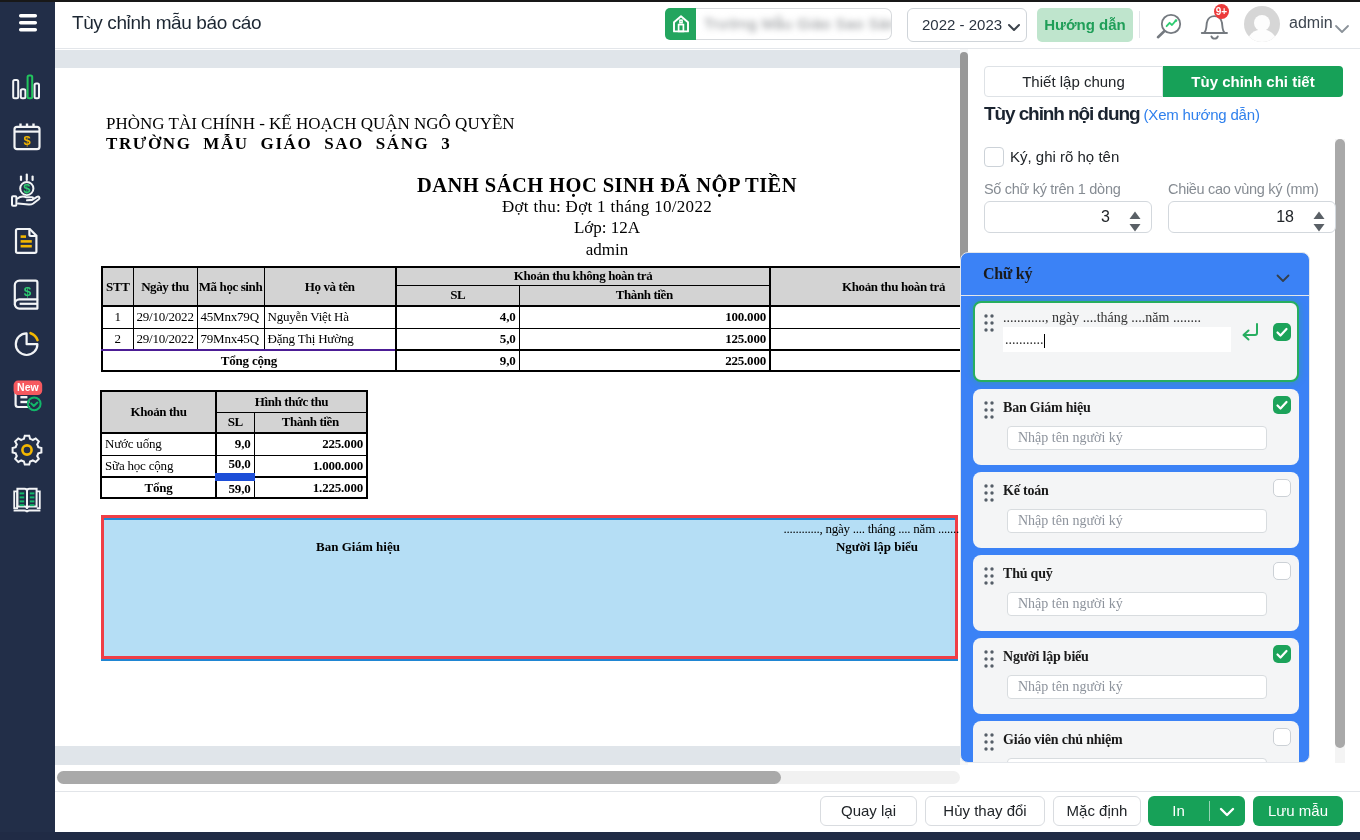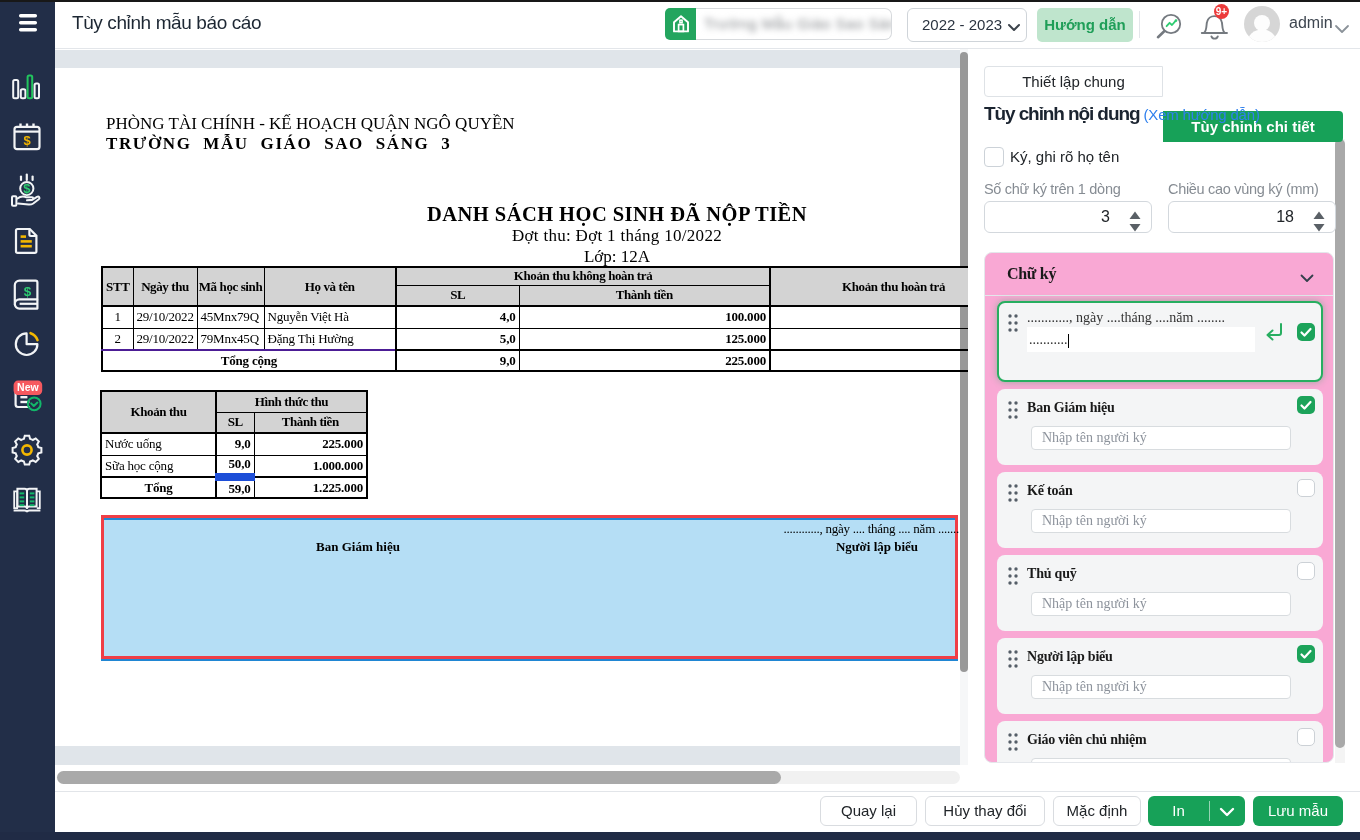--- a/index.html
+++ b/index.html
@@ -29,37 +29,37 @@
   #blurinput { left:696px; top:8px; width:196px; height:32px; background:#fff; border:1px solid #d7dadd; border-left:none; border-radius:0 7px 7px 0; overflow:hidden; }
   #blurinput span { display:block; margin:6px 0 0 8px; font-size:15px; color:#84878b; filter:blur(3px); white-space:nowrap; letter-spacing:0.5px; }
   #yearsel { left:907px; top:8px; width:120px; height:34px; background:#fff; border:1px solid #cfd4d9; border-radius:6px; font-size:15px; color:#2b3440; line-height:32px; padding-left:14px; }
   #huongdan { left:1037px; top:8px; width:96px; height:34px; background:#bfe5cd; border-radius:5px; color:#1f9e58; font-size:15px; font-weight:600; text-align:center; line-height:34px; }
   #tb-sep { left:1139px; top:11px; width:1px; height:27px; background:#e3e6ea; }
   #admin { left:1289px; top:14px; font-size:16px; color:#3e4650; }
   
   .sbicon { position:absolute; left:7px; width:40px; height:40px; z-index:15; }
   
   .doc { position:absolute; font-family:"Liberation Serif", serif; color:#000; }
-  .ctr { left:62px; width:1000px; text-align:center;margin-top:29px; }
+  .ctr { left:52px; width:1000px; text-align:center; }
   table.doct { border-collapse:collapse; }
   table.doct td { border:1px solid #000; font-family:"Liberation Serif", serif; font-size:13px; letter-spacing:-0.2px; color:#000; padding:0 3px; vertical-align:middle; overflow:hidden; }
   table.doct td.hd { background:#d3d3d3; font-weight:bold; text-align:center; white-space:nowrap; padding:0 1px; letter-spacing:-0.4px; }
   
   #tabs { left:984px; top:66px; width:359px; height:31px; }
   #tab1 { position:absolute; left:0; top:0; width:179px; height:31px; border:1px solid #dee2e6; border-radius:4px 0 0 4px; background:#fff; color:#212529; font-size:15px; text-align:center; line-height:29px; }
-  #tab2 { position:absolute; left:179px; top:0; width:180px; height:31px; border-radius:0 4px 4px 0; background:#17a158; color:#fff; font-size:15px; font-weight:700; text-align:center; line-height:31px;margin-top:45px; }
+  #tab2 { position:absolute; left:179px; top:0; width:180px; height:31px; border-radius:0 4px 4px 0; background:#17a158; color:#fff; font-size:15px; font-weight:700; text-align:center; line-height:31px; }
   #pheading { left:984px; top:103px; font-size:19px; font-weight:600; letter-spacing:-1.1px; color:#1b2430; }
   #pheading a { font-size:15px; font-weight:400; letter-spacing:-0.2px; color:#2f80ed; text-decoration:none; }
   #kycheck { left:984px; top:147px; width:20px; height:20px; border:1px solid #ccd2d8; border-radius:4px; background:#fff; }
   #kylabel { left:1010px; top:148px; font-size:15px; color:#212529; }
   .numlabel { position:absolute; top:181px; font-size:14.5px; letter-spacing:-0.3px; color:#868c93; }
   .numinput { position:absolute; top:201px; width:168px; height:32px; border:1px solid #d3d8dd; border-radius:6px; background:#fff; font-size:16px; color:#212529; text-align:right; line-height:30px; padding-right:41px; }
   .spinner { position:absolute; top:210px; width:14px; height:24px; }
   .spinner svg { display:block; }
-  #card { left:984px; top:252px; width:350px; height:511px; border:1px solid #e4e7eb; border-radius:8px; overflow:hidden; background:#f9a8d4; }
+  #card { left:960px; top:252px; width:350px; height:511px; border:1px solid #e4e7eb; border-radius:8px; overflow:hidden; background:#3b82f6; }
   .item { position:absolute; left:12px; width:326px; height:76px; background:#f4f5f6; border-radius:8px; }
   .item .dots { position:absolute; left:11px; top:12px; width:10px; height:18px; }
   .item .ilabel { position:absolute; left:30px; top:11px; font-family:"Liberation Serif", serif; font-weight:700; font-size:14px; letter-spacing:-0.2px; color:#1a1a1a; }
   .item .iinput { position:absolute; left:34px; top:37px; width:260px; height:24px; background:#fff; border:1px solid #d8dcdf; border-radius:4px; font-family:"Liberation Serif", serif; font-size:14px; color:#8d939c; line-height:22px; padding-left:10px; }
   .cb { position:absolute; right:8px; top:7px; width:18px; height:18px; border-radius:5px; }
   .cb.on { background:#1ca35a; }
   .cb.off { background:#fff; border:1px solid #ccd1d6; }
   
   .bbtn { position:absolute; top:796px; height:30px; border:1px solid #d9dce0; border-radius:6px; background:#fff; font-size:15px; color:#212529; text-align:center; }
   .gbtn { position:absolute; top:796px; height:30px; border-radius:6px; background:#17a158; font-size:15px; color:#fff; text-align:center; }

